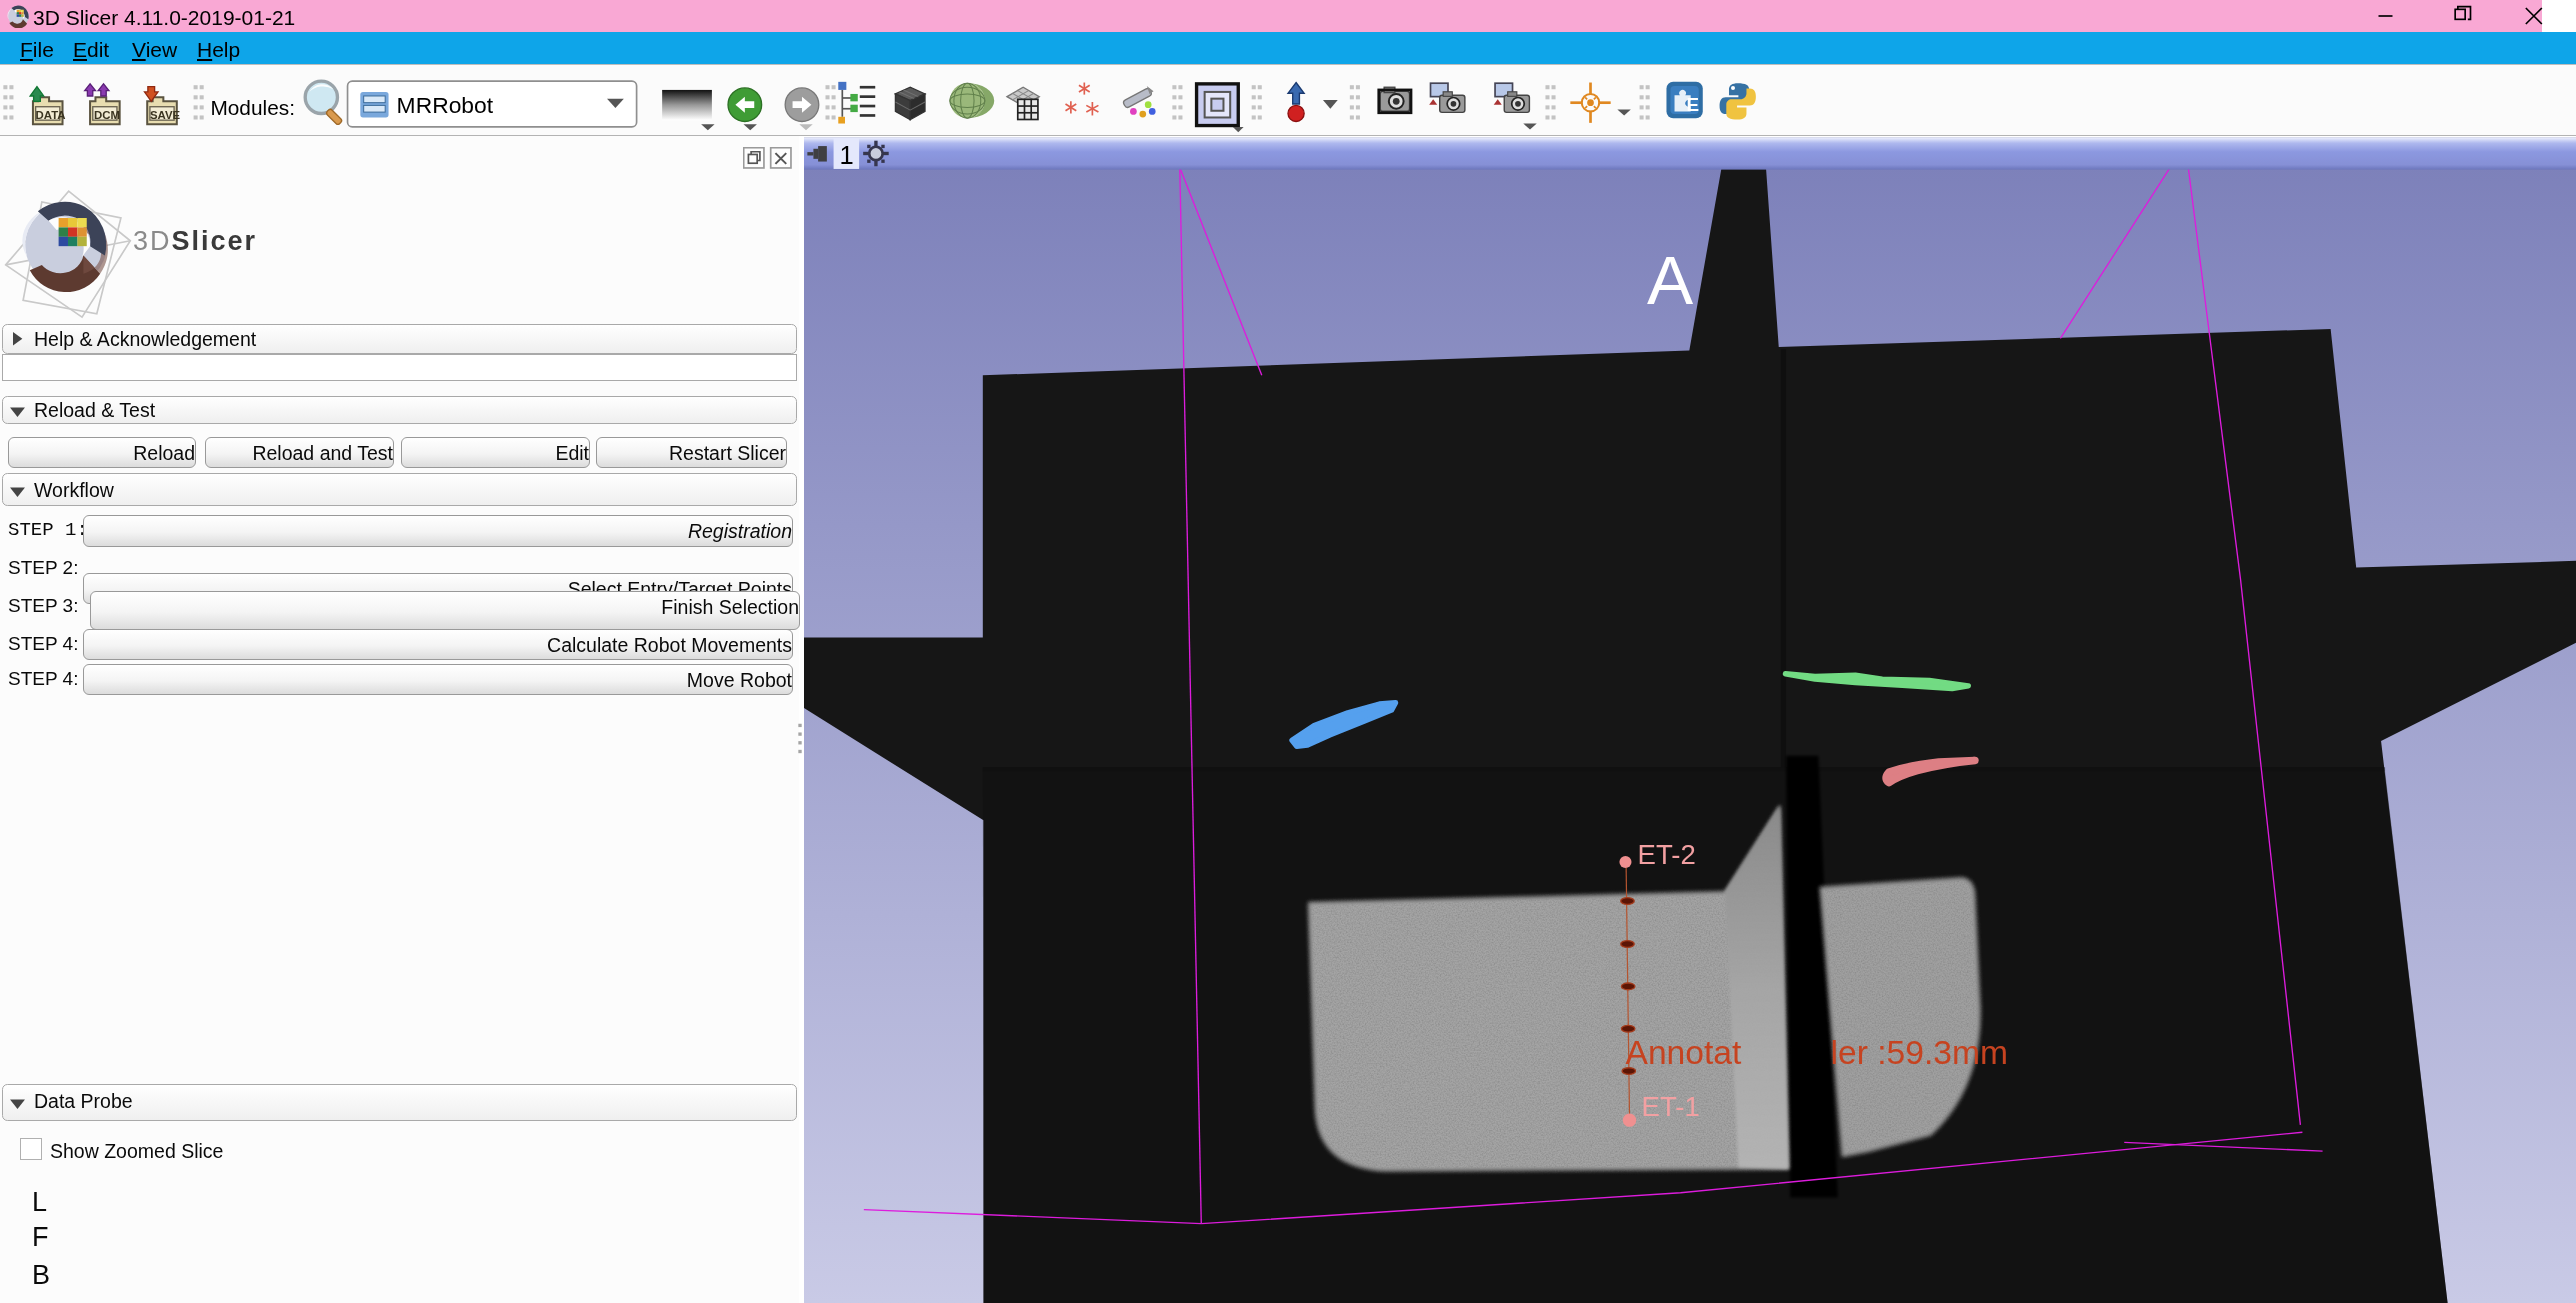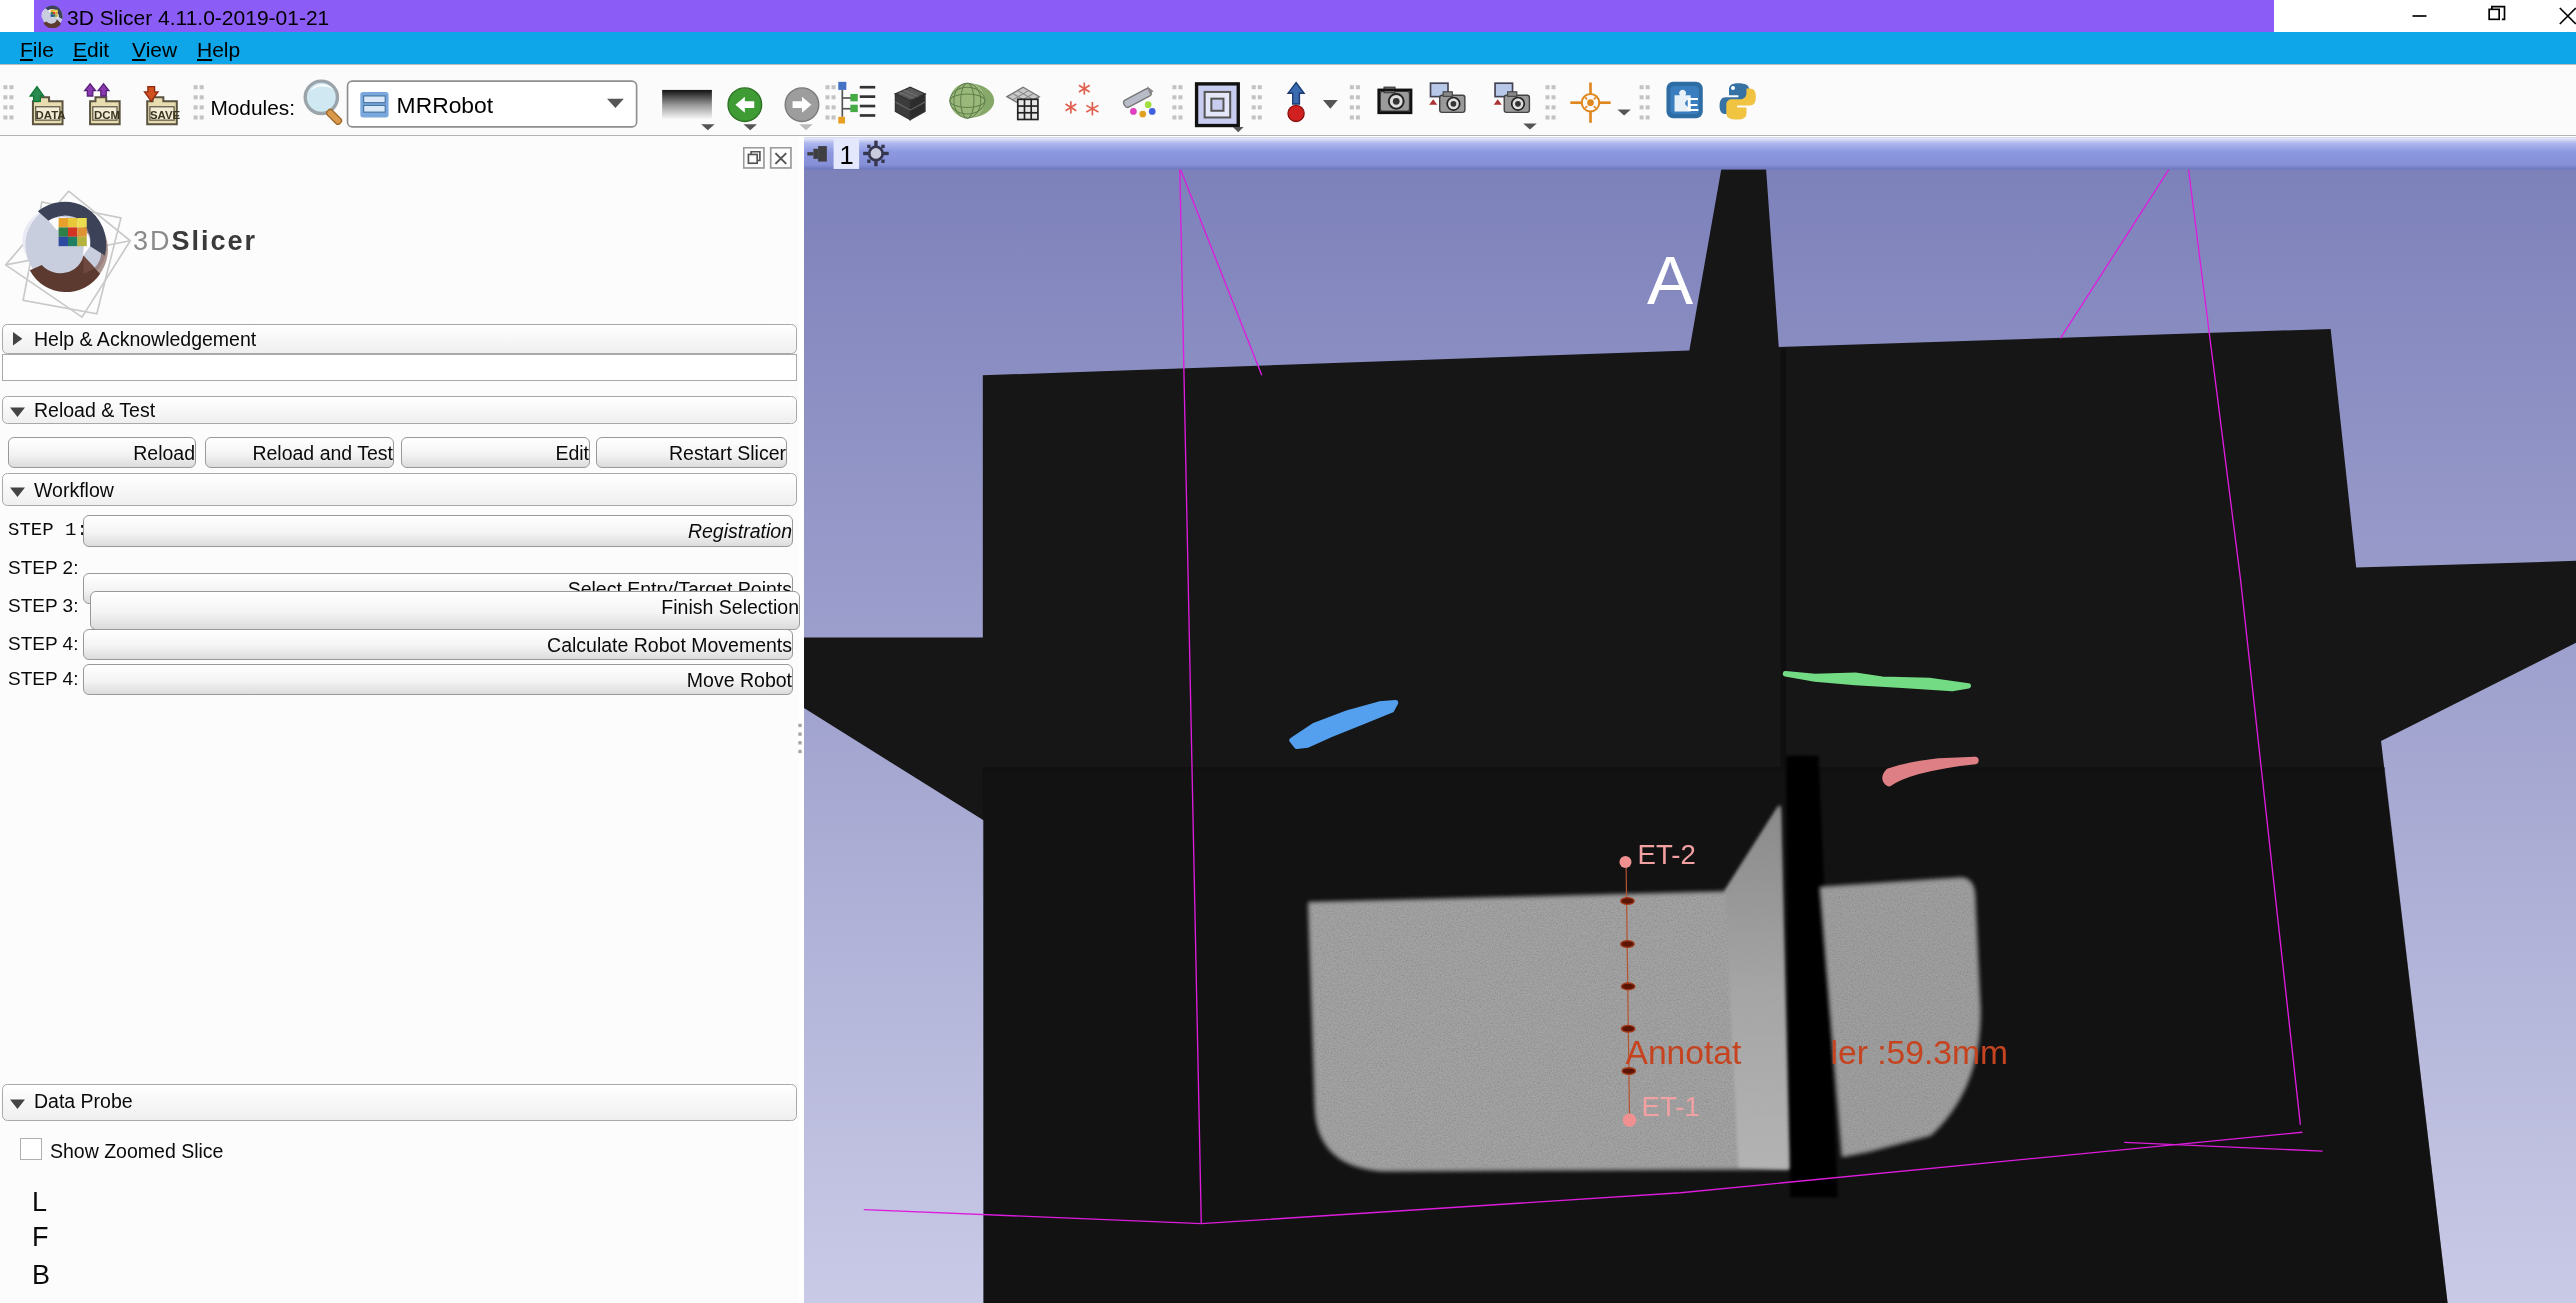--- a/index.html
+++ b/index.html
@@ -1,19 +1,19 @@
 <!DOCTYPE html>
 <html style="font-size:10.8px"><head><meta charset="utf-8">
 <style>
 html,body{margin:0;padding:0;background:#fff;}
 body{width:2576px;height:1303px;position:relative;overflow:hidden;
   font-family:"Liberation Sans", sans-serif;}
 .abs{position:absolute;}
 
-#titlebar{left:0;top:0;width:2240px;height:32px;background:#8b5cf6;margin-left:34px;}
+#titlebar{left:0;top:0;width:2542px;height:32px;background:#f9a8d4;}
 #titletext{left:33px;top:6px;font-size:21px;color:#000;}
 
 #menubar{left:0;top:32px;width:2576px;height:33px;background:#0ea5e9;border-bottom:1.3px solid #bdbdbd;box-sizing:border-box;}
 .menuitem{position:absolute;top:6px;font-size:21px;color:#000;}
 
 #toolbar{left:0;top:65px;width:2576px;height:71px;background:#fbfbfb;border-bottom:1.3px solid #b3b3b3;box-sizing:border-box;}
 
 #panel{left:0;top:136px;width:799px;height:1167px;background:#fcfcfc;}
 .secbar{position:absolute;left:2px;width:795px;border:1.3px solid #a9a9a9;border-radius:5.4px;
   background:linear-gradient(#ffffff,#efefef);box-sizing:border-box;}

